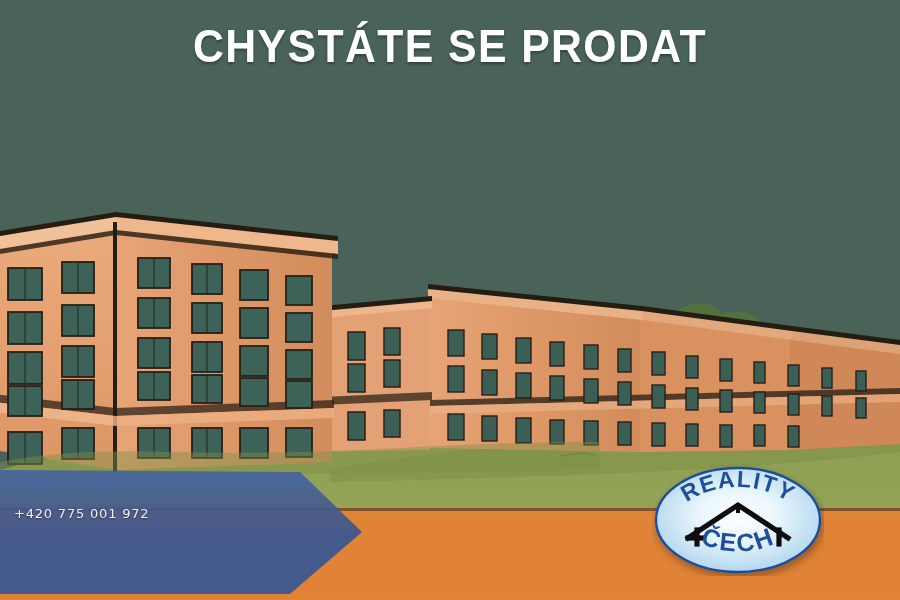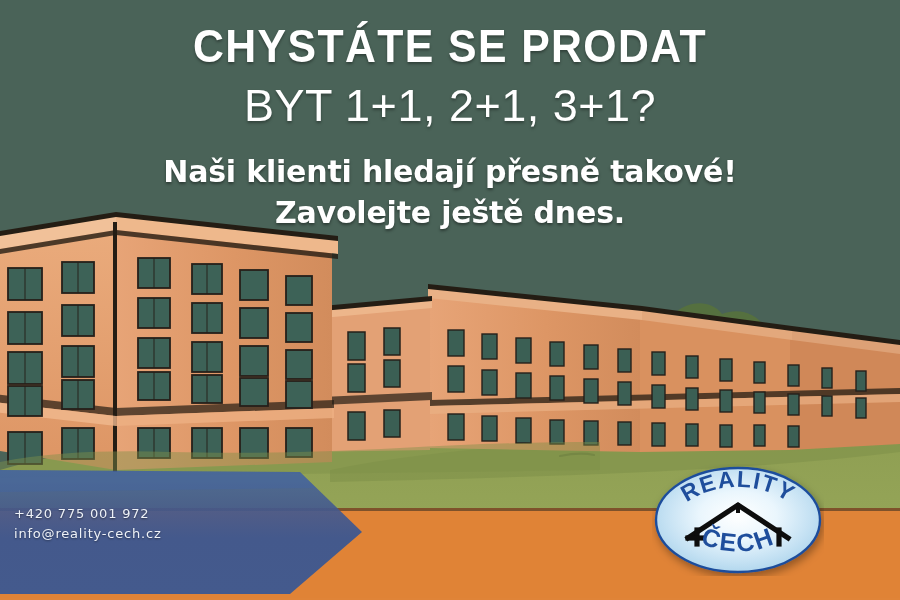--- a/index.html
+++ b/index.html
@@ -367,31 +367,25 @@
       <path d="M 0,470 L 300,472 L 362,532 L 290,594 L 0,594 Z" fill="url(#bannerG)"></path>
       <path d="M 0,470 L 300,472 L 316,488 L 0,492 Z" fill="#3f62ab" opacity="0.30"></path>
     </g>
 
   </svg>
 
   <div class="text-layer">
 
     <div class="headline-block">
       <span class="headline-1">CHYSTÁTE SE PRODAT</span>
-      <span class="headline-2">BYT 1+1, 2+1, 3+1?</span>
     </div>
 
-    <div class="sub-block">
-      <span class="sub-line">Naši klienti hledají přesně takové!</span>
-      <span class="sub-line">Zavolejte ještě dnes.</span>
-    </div>
 
     <div class="contact-block">
       <span class="contact-line">+420 775 001 972</span>
-      <span class="contact-line">info@reality-cech.cz</span>
     </div>
 
   </div>
 
   <svg id="logo" viewBox="0 0 172 112" xmlns="http://www.w3.org/2000/svg">
     <g filter="url(#logoShadow)">
       <ellipse cx="86" cy="56" rx="82" ry="52" fill="url(#logoG)" stroke="#1f4e9c" stroke-width="2.4"></ellipse>
     </g>
 
     <g fill="none" stroke="#0d0d0d" stroke-width="5.2" stroke-linecap="square" stroke-linejoin="miter">

